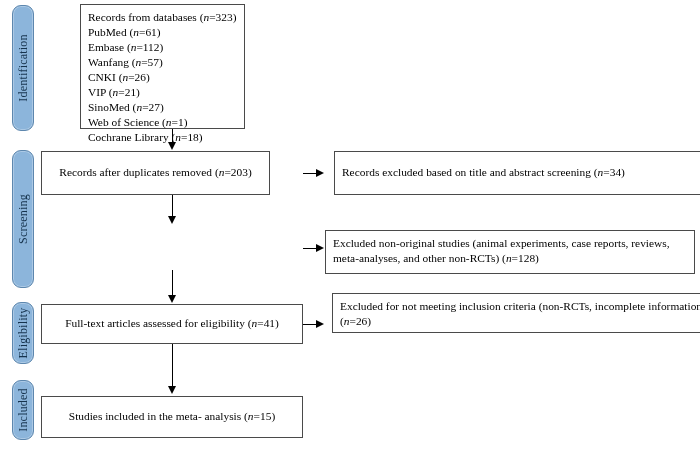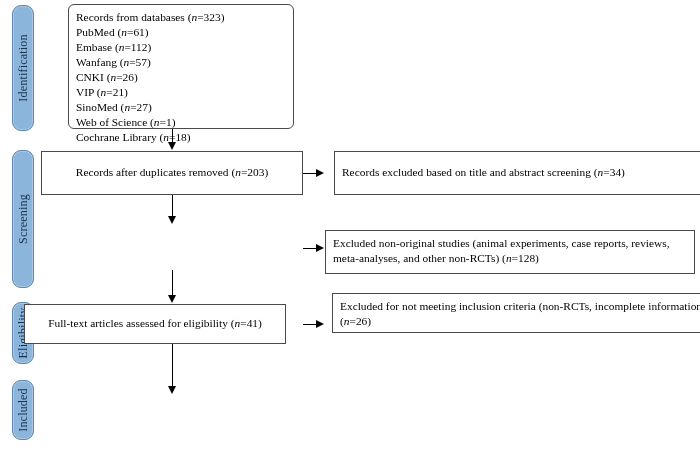--- a/index.html
+++ b/index.html
@@ -113,38 +113,38 @@
   </div>
 
   <div class="stage-pill" style="left:12px; top:302px; width:22px; height:62px;">
     <span class="stage-label">Eligibility</span>
   </div>
 
   <div class="stage-pill" style="left:12px; top:380px; width:22px; height:60px;">
     <span class="stage-label">Included</span>
   </div>
 
-  <div class="node-box pad-top" style="left:68px; top:4px; width:226px; height:125px;border-radius:6px;">
+  <div class="node-box pad-top" style="left:80px; top:4px; width:165px; height:125px;">
     <span class="node-text lefted">
       <span>Records from databases (<i>n</i>=323)</span><br>
       <span>PubMed (<i>n</i>=61)</span><br>
       <span>Embase (<i>n</i>=112)</span><br>
       <span>Wanfang (<i>n</i>=57)</span><br>
       <span>CNKI (<i>n</i>=26)</span><br>
       <span>VIP (<i>n</i>=21)</span><br>
       <span>SinoMed (<i>n</i>=27)</span><br>
       <span>Web of Science (<i>n</i>=1)</span><br>
       <span>Cochrane Library (<i>n</i>=18)</span>
     </span>
   </div>
 
   <div class="conn-v" style="left:172px; top:129px; height:14px;"></div>
   <div class="arrow-down" style="left:167.5px; top:142px;"></div>
 
-  <div class="node-box" style="left:41px; top:151px; width:262px; height:44px;justify-content:flex-end;">
+  <div class="node-box" style="left:41px; top:151px; width:229px; height:44px;justify-content:flex-end;">
     <span class="node-text centered">Records after duplicates removed (<i>n</i>=203)</span>
   </div>
 
   <div class="node-box" style="left:334px; top:151px; width:412px; height:44px;">
     <span class="node-text lefted">Records excluded based on title and abstract screening (<i>n</i>=34)</span>
   </div>
 
   <div class="conn-h" style="left:303px; top:173px; width:14px;"></div>
   <div class="arrow-right" style="left:316px; top:168.5px;"></div>
 
@@ -155,28 +155,31 @@
   <div class="node-box pad-top" style="left:325px; top:230px; width:370px; height:44px;">
     <span class="node-text lefted">Excluded non-original studies (animal experiments, case reports, reviews, meta-analyses, and other non-RCTs) (<i>n</i>=128)</span>
   </div>
 
   <div class="conn-h" style="left:303px; top:248px; width:14px;"></div>
   <div class="arrow-right" style="left:316px; top:243.5px;"></div>
 
   <div class="conn-v" style="left:172px; top:270px; height:26px;"></div>
   <div class="arrow-down" style="left:167.5px; top:295px;"></div>
 
-  <div class="node-box" style="left:24px; top:304px; width:262px; height:40px;">
+  <div class="node-box" style="left:41px; top:304px; width:262px; height:40px;">
     <span class="node-text centered">Full-text articles assessed for eligibility (<i>n</i>=41)</span>
   </div>
 
   <div class="node-box pad-top" style="left:325px; top:293px; width:436px; height:40px;margin-left:7px;">
     <span class="node-text lefted">Excluded for not meeting inclusion criteria (non-RCTs, incomplete information or data) (<i>n</i>=26)</span>
   </div>
 
   <div class="conn-h" style="left:303px; top:324px; width:14px;"></div>
   <div class="arrow-right" style="left:316px; top:319.5px;"></div>
 
   <div class="conn-v" style="left:172px; top:344px; height:43px;"></div>
   <div class="arrow-down" style="left:167.5px; top:386px;"></div>
 
+  <div class="node-box" style="left:41px; top:396px; width:262px; height:42px;">
+    <span class="node-text centered">Studies included in the meta- analysis (<i>n</i>=15)</span>
+  </div>
 
 </div>
 
 </body></html>

